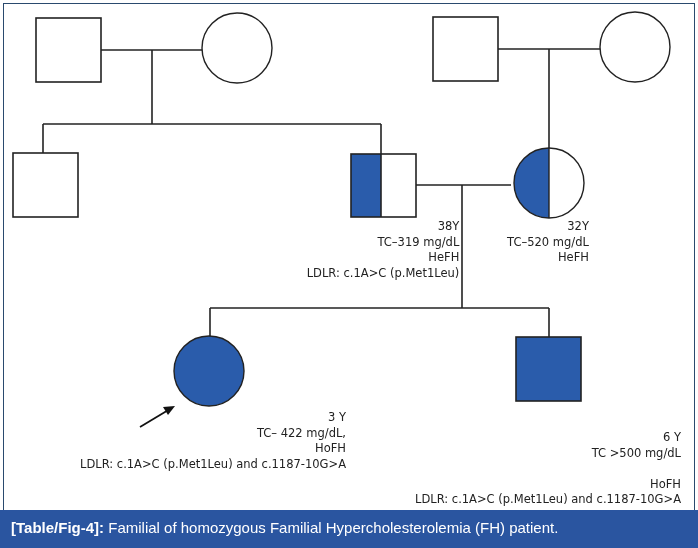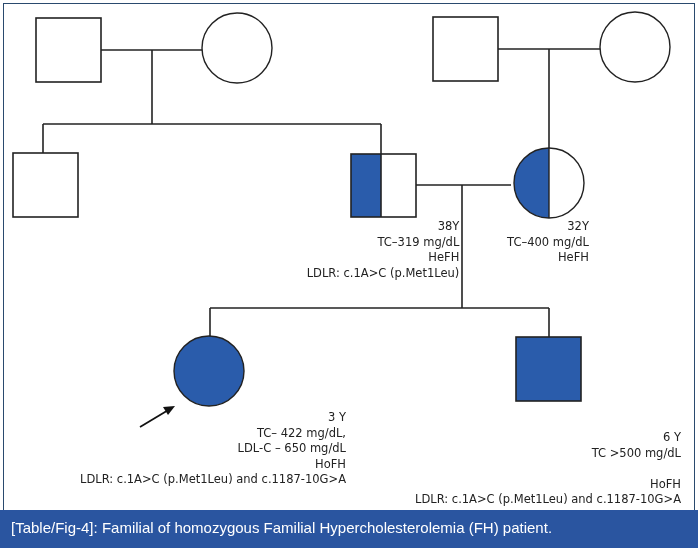--- a/index.html
+++ b/index.html
@@ -2,21 +2,21 @@
 <html><head>
 <meta charset="utf-8">
 <style>
   html, body { margin: 0; padding: 0; background: #ffffff; }
   body { width: 698px; height: 548px; position: relative; overflow: hidden; font-family: "Liberation Sans", sans-serif; }
   .frame { position: absolute; left: 3px; top: 3px; width: 690px; height: 507px; border: 1px solid #2a4a6e; border-bottom: none; background: #fff; }
   svg.ped { position: absolute; left: 0; top: 0; }
   .lbl { position: absolute; text-align: right; font-family: "DejaVu Sans", sans-serif; font-size: 11.5px; line-height: 15.5px; color: #222; white-space: nowrap; transform: translateX(-50%); }
   .lbl div { display: block; }
   .caption { position: absolute; left: 0; top: 510px; width: 698px; height: 38px; background: #2a55a0; color: #fff; font-family: "Liberation Sans", sans-serif; font-size: 15px; line-height: 36px; box-sizing: border-box; padding-left: 11px; white-space: nowrap; }
-  .caption .tag { font-weight: normal; }
+  .caption .tag { font-weight: bold; }
 </style>
 </head>
 <body>
 
 <div class="frame"></div>
 
 <svg class="ped" width="698" height="510" viewBox="0 0 698 510">
   <g stroke="#222" stroke-width="1.6" fill="none">
 
     <line x1="101" y1="50" x2="202" y2="50"></line>
@@ -63,28 +63,27 @@
 
 <div class="lbl" style="left:383px; top:219px;">
   <div>38Y</div>
   <div>TC–319 mg/dL</div>
   <div>HeFH</div>
   <div>LDLR: c.1A&gt;C (p.Met1Leu)</div>
 </div>
 
 <div class="lbl" style="left:548px; top:219px;">
   <div>32Y</div>
-  <div>TC–400 mg/dL</div>
+  <div>TC–520 mg/dL</div>
   <div>HeFH</div>
 </div>
 
 <div class="lbl" style="left:213px; top:410px;">
   <div>3 Y</div>
   <div>TC– 422 mg/dL,</div>
-  <div>LDL-C – 650 mg/dL</div>
   <div>HoFH</div>
   <div>LDLR: c.1A&gt;C (p.Met1Leu) and c.1187-10G&gt;A</div>
 </div>
 
 <div class="lbl" style="left:548px; top:403px;margin-top:27px;">
   <div>6 Y</div>
   <div>TC &gt;500 mg/dL</div>
   <div style="height:15.5px;"></div>
   <div>HoFH</div>
   <div>LDLR: c.1A&gt;C (p.Met1Leu) and c.1187-10G&gt;A</div>

